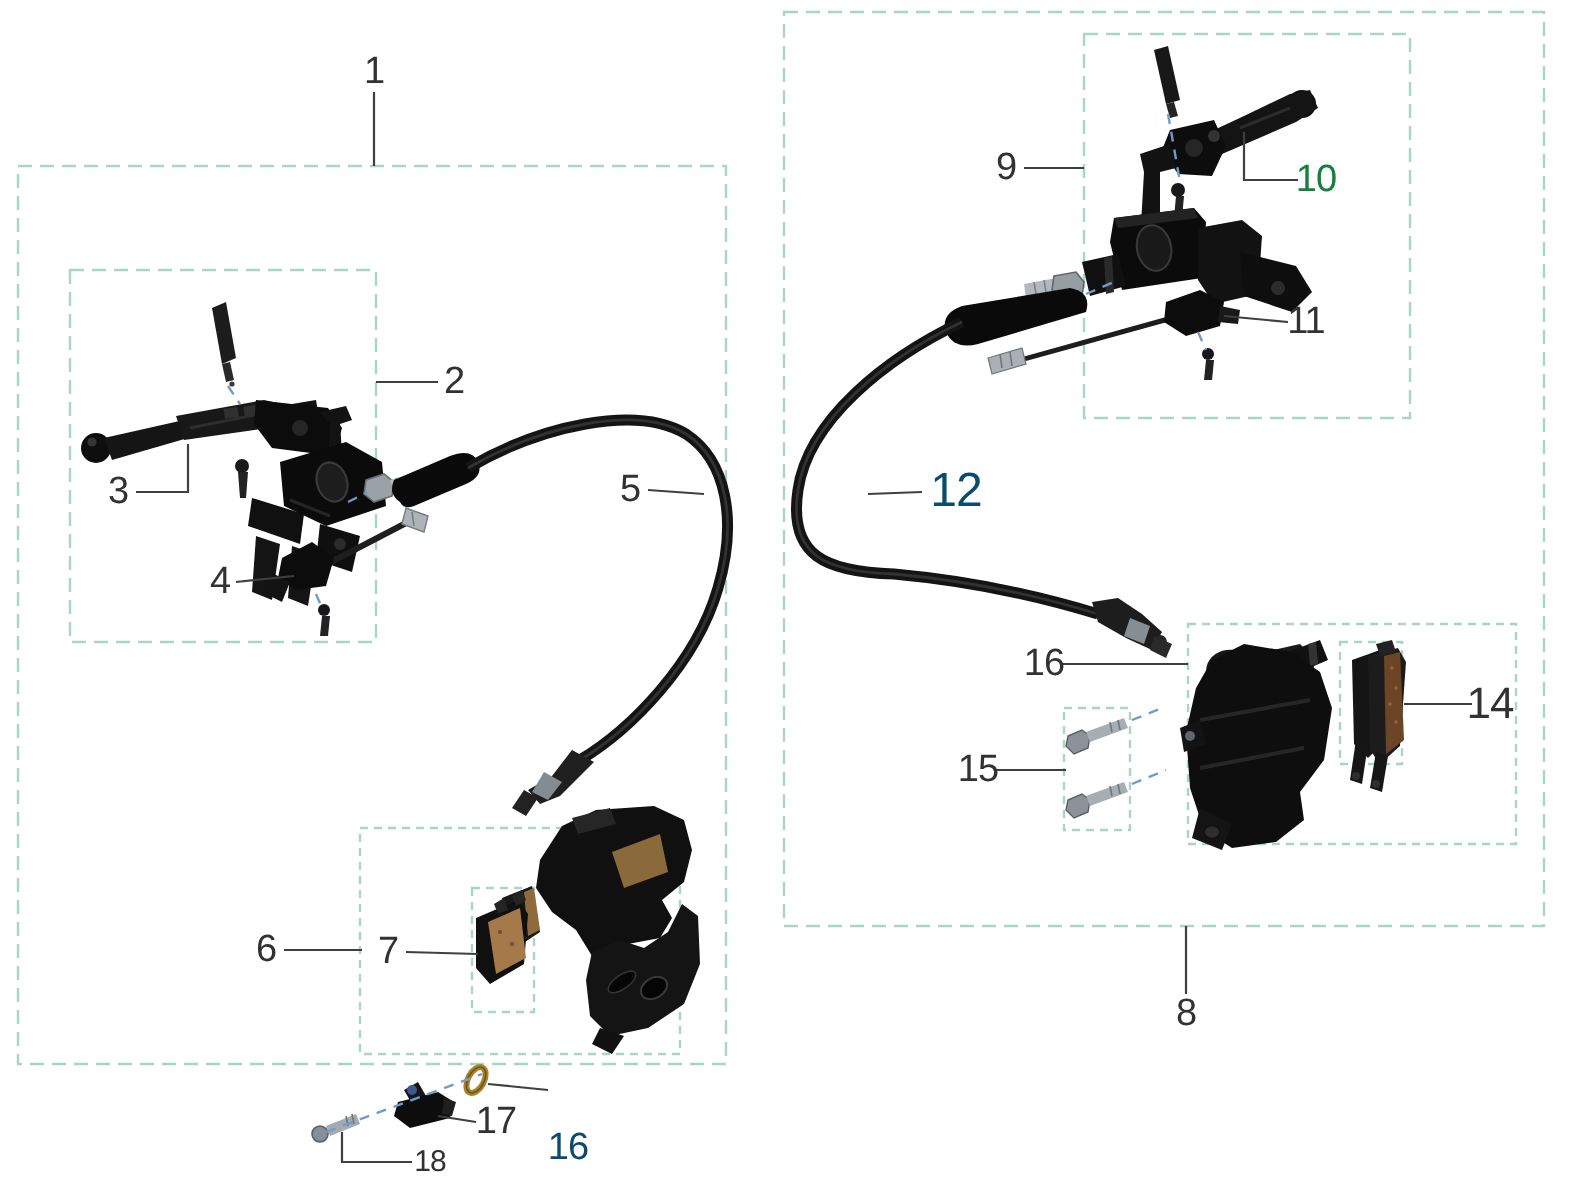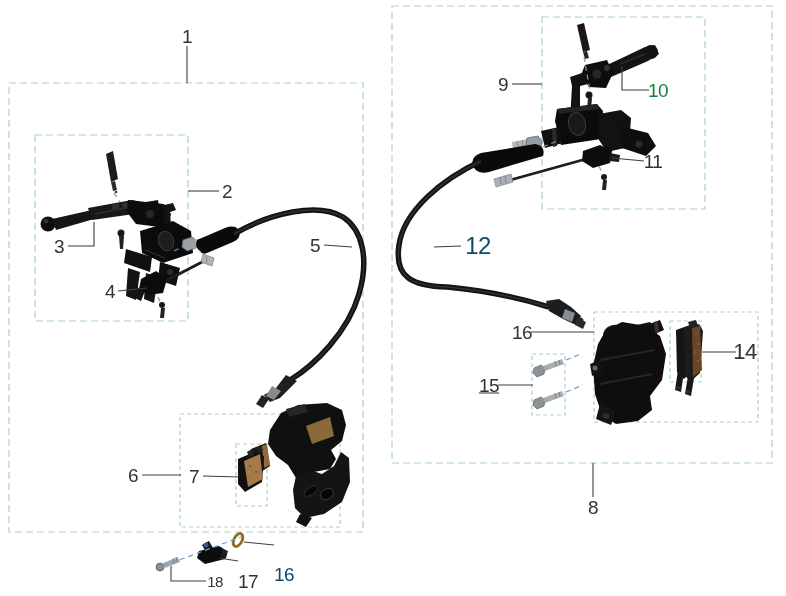--- a/index.html
+++ b/index.html
@@ -292,18 +292,18 @@
       <div class="callout" style="left: 315px; top: 245px; color: rgb(50, 50, 50); font-size: 19px;">5</div>
       <div class="callout" style="left: 133px; top: 475px; color: rgb(50, 50, 50); font-size: 19px;">6</div>
       <div class="callout" style="left: 194px; top: 476px; color: rgb(50, 50, 50); font-size: 19px;">7</div>
       <div class="callout" style="left: 593px; top: 507px; color: rgb(50, 50, 50); font-size: 19px;">8</div>
       <div class="callout" style="left: 503px; top: 84px; color: rgb(50, 50, 50); font-size: 19px;">9</div>
       <div class="callout" style="left: 658px; top: 90px; color: #15803d; font-size: 19px;">10</div>
       <div class="callout" style="left: 653px; top: 161px; color: rgb(50, 50, 50); font-size: 19px;">11</div>
       <div class="callout" style="left: 478px; top: 246px; color: #0c4a6e; font-size: 24px;">12</div>
       <div class="callout" style="left: 522px; top: 332px; color: rgb(50, 50, 50); font-size: 19px;">16</div>
       <div class="callout" style="left: 745px; top: 352px; color: rgb(50, 50, 50); font-size: 22px;">14</div>
-      <div class="callout" style="left: 489px; top: 385px; color: rgb(50, 50, 50); font-size: 19px; text-decoration: underline;">15</div>
+      <div class="callout" style="left: 489px; top: 385px; color: rgb(50, 50, 50); font-size: 19px;">15</div>
       <div class="callout" style="left: 284px; top: 574px; color: #0c4a6e; font-size: 19px;">16</div>
-      <div class="callout" style="left: 248px; top: 561px; color: rgb(50, 50, 50); font-size: 19px; margin-top: 20px;">17</div>
+      <div class="callout" style="left: 248px; top: 561px; color: rgb(50, 50, 50); font-size: 19px;">17</div>
       <div class="callout" style="left: 215px; top: 581px; color: rgb(50, 50, 50); font-size: 15px;">18</div>
     </div>
 </div>
 
 </body></html>

